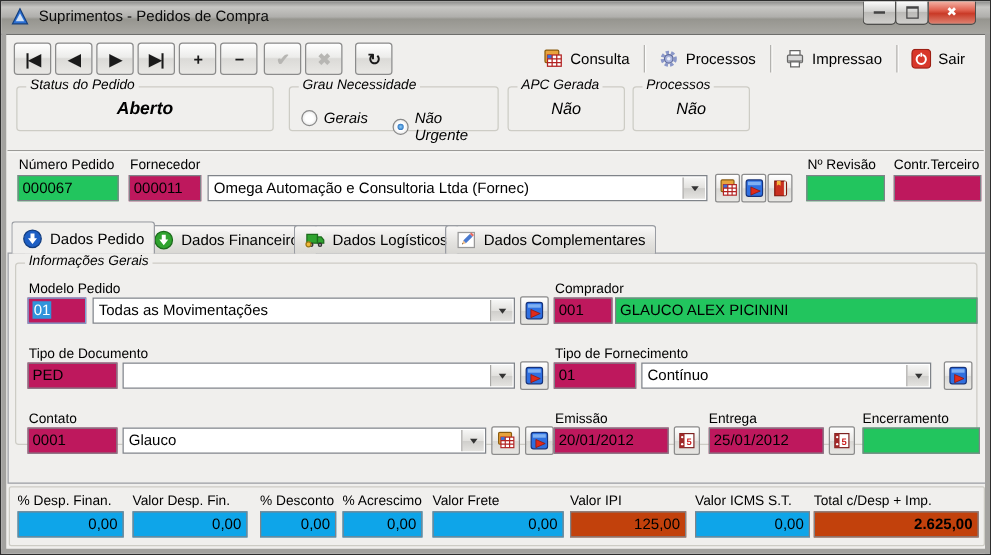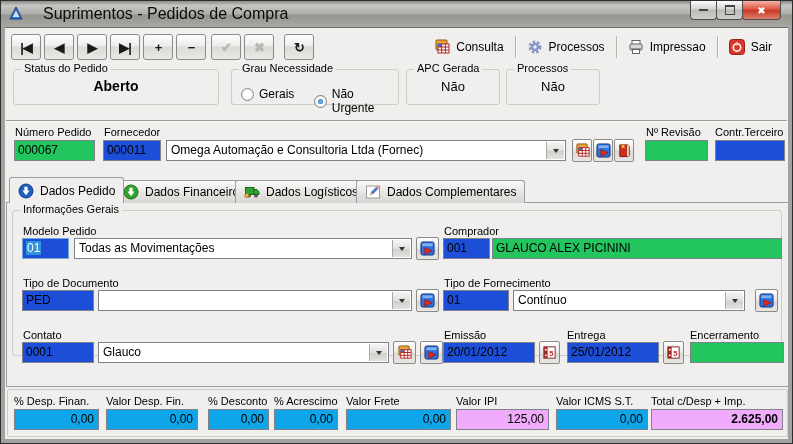--- a/index.html
+++ b/index.html
@@ -8,21 +8,21 @@
     font-family:"Liberation Sans",sans-serif;font-size:12px;color:#000;
     background:#f0efed;border:1px solid #2e2e2e;overflow:hidden;
   }
   .win::after{content:"";position:absolute;left:0;right:0;top:26px;bottom:0;
     border:4px solid #a3a29f;border-top:none;pointer-events:none;z-index:50;}
   
   .titlebar{position:absolute;top:0;left:0;right:0;height:26px;
     background:linear-gradient(#8c8c8a,#c7c6c3 18%,#b0afac 48%,#96958f 55%,#a8a7a2);
     border-bottom:1px solid #6e6e6c;}
   .titlebar .appicon{position:absolute;left:7px;top:5px;width:16px;height:16px;}
-  .titlebar .title{position:absolute;left:30px;top:0;line-height:25px;font-size:16px;color:#0a0a0a;margin-left:12px;}
+  .titlebar .title{position:absolute;left:30px;top:0;line-height:25px;font-size:12px;color:#0a0a0a;}
   .winbtns{position:absolute;top:0;right:11px;display:flex;z-index:60;}
   .winbtn{width:27px;height:19px;margin-left:-1px;border:1px solid #4e4e4c;border-top:none;
     border-radius:0 0 4px 4px;display:flex;align-items:center;justify-content:center;
     background:linear-gradient(#fdfdfd,#d2d2d0 45%,#bbbab7 50%,#d0cfcc);
     font-size:10px;color:#333;box-sizing:border-box;}
   .winbtn.close{width:39px;color:#fff;
     background:linear-gradient(#f3b3a6,#e0604f 40%,#c93a27 55%,#de8271);}
   .maxglyph{width:8px;height:7px;border:1px solid #444;border-top:2px solid #444;display:block;}
   .minglyph{width:9px;height:3px;border-bottom:2px solid #444;display:block;margin-top:-4px;}
   
@@ -30,35 +30,35 @@
     border:1px solid #8b8b8b;border-radius:3px;
     background:linear-gradient(#ffffff,#ececea 45%,#dbdad7 50%,#e9e8e5);
     display:flex;align-items:center;justify-content:center;
     font-weight:bold;font-size:13px;color:#1a1a1a;letter-spacing:-1px;}
   .navbtn.disabled{color:#b7b6b3;}
   .actions{position:absolute;top:33px;right:9px;height:26px;display:flex;align-items:center;}
   .action{display:flex;align-items:center;gap:6px;padding:0 11px;font-size:12px;cursor:default;}
   .action svg{width:16px;height:16px;}
   .toolsep{width:1px;height:22px;background:#b3b2af;box-shadow:1px 0 0 #fbfbfa;}
   
-  .gbox{position:absolute;border:1px solid #cdccc5;border-radius:3px;box-sizing:border-box;}
+  .gbox{position:absolute;border:1px solid #cdccc5;border-radius:3px;box-sizing:border-box;font-style:italic;}
   .gtitle{position:absolute;top:-8px;left:7px;background:#f0efed;padding:0 3px;font-size:11px;white-space:nowrap;}
   .gval{text-align:center;font-size:13px;padding-top:9px;}
   .gval.big{font-weight:bold;font-size:14px;padding-top:8px;}
   .radio{position:absolute;top:17px;display:flex;align-items:center;gap:5px;font-size:12px;}
   .rdot{width:13px;height:13px;border-radius:50%;border:1px solid #8a8a8a;box-sizing:border-box;
     background:radial-gradient(#ffffff 40%,#dcdcdc);position:relative;}
   .radio.sel .rdot::after{content:"";position:absolute;left:3px;top:3px;width:5px;height:5px;
     border-radius:50%;background:radial-gradient(#7ec2f4 10%,#2f74c0 70%);}
   
   .hsep{position:absolute;left:5px;right:5px;top:119px;height:0;
     border-top:1px solid #9b9a97;border-bottom:1px solid #fbfbfa;}
   
   .lbl{position:absolute;font-size:11px;white-space:nowrap;}
-  .field{position:absolute;height:21px;box-sizing:border-box;border:1px solid #7f8389;background:#1d4ed8;
+  .field{position:absolute;height:21px;box-sizing:border-box;border:1px solid #7f8389;background:#be185d;
     font-size:12px;line-height:19px;padding:0 3px;white-space:nowrap;overflow:hidden;}
   .field.ro{background:#22c55e;}
   .field.focus{border-color:#74a7d3;}
   .selhl{background:#3194db;color:#fff;padding:0 1px;}
   .combo{position:absolute;height:21px;box-sizing:border-box;border:1px solid #7f8389;background:#fff;
     font-size:12px;line-height:19px;padding:0 20px 0 4px;white-space:nowrap;overflow:hidden;}
   .ddbtn{position:absolute;right:1px;top:1px;bottom:1px;width:17px;
     border-left:1px solid #a9a8a5;background:linear-gradient(#f6f6f5,#e2e1de 50%,#cfcecb 52%,#e4e3e0);
     display:flex;align-items:center;justify-content:center;}
   .ddarrow{width:0;height:0;border-left:3.5px solid transparent;border-right:3.5px solid transparent;
@@ -75,21 +75,21 @@
     border-radius:3px 3px 0 0;display:flex;align-items:center;gap:6px;padding:0 8px;font-size:12px;
     background:linear-gradient(#fbfaf9,#e3e2df 60%,#d8d7d3);}
   .tab svg{width:16px;height:16px;}
   .tab.active{background:#f0efed;z-index:5;justify-content:center;}
   
   .totals{position:absolute;left:6px;top:388px;width:781px;height:48px;box-sizing:border-box;
     border:1px solid #cdccc5;border-radius:2px;}
   .tlbl{position:absolute;top:5px;font-size:11px;white-space:nowrap;}
   .tval{position:absolute;top:19px;height:21px;box-sizing:border-box;border:1px solid #7f8389;background:#0ea5e9;
     font-size:12px;line-height:19px;padding:0 4px;text-align:right;}
-  .tval.ro{background:#f0abfc;}
+  .tval.ro{background:#c2410c;}
   .tval.bold{font-weight:bold;}
 </style>
 </head>
 <body>
 
 <div class="win">
 
   <div class="titlebar">
     <span class="appicon">
       <svg viewBox="0 0 16 16">

